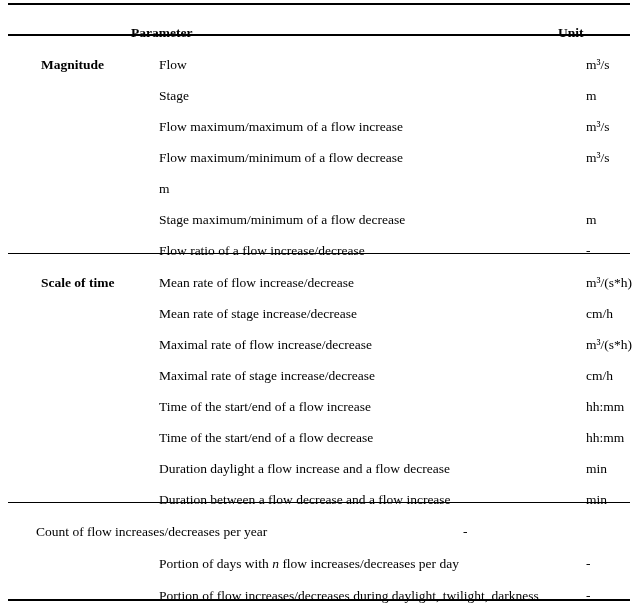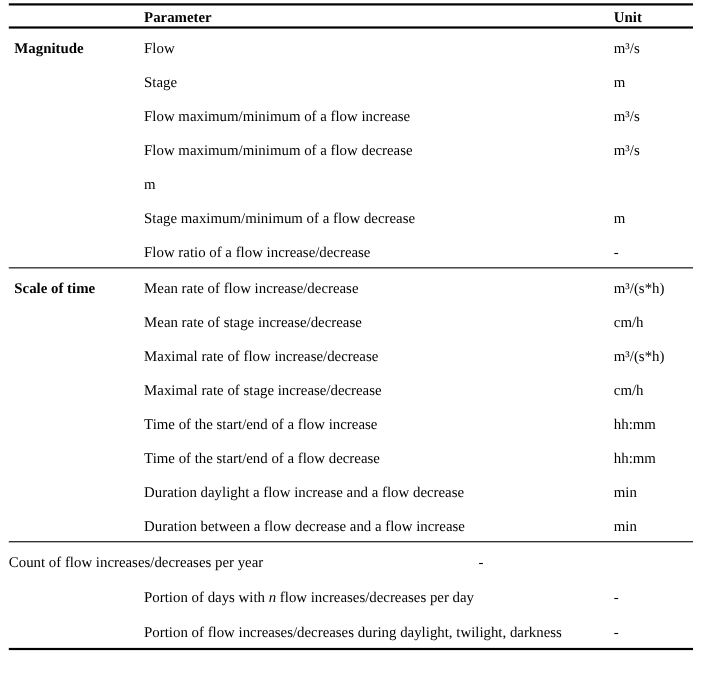--- a/index.html
+++ b/index.html
@@ -17,29 +17,30 @@
     position: absolute;
     left: 8px;
     top: 3px;
     width: 622px;
     border-top: 2px solid #000;
     border-bottom: 2px solid #000;
     background: #fff;
   }
   .header-row {
     display: flex;
-    height: 21px;
-    padding-top: 3px;
+    height: 31px;
+    padding-top: 20px;
     border-bottom: 2px solid #000;
     font-weight: bold;
   }
   .row {
     display: flex;
     height: 31px;
-    padding-top: 10px;
+    padding-top: 21px;
+    margin-left: 28px;
   }
   .section + .section {
     border-top: 1.5px solid #000;
   }
   .section:last-child .row {
     height: 32px;
   }
   .col-group {
     width: 123px;
     padding-left: 5px;
@@ -73,21 +74,21 @@
           <div class="col-param">Flow</div>
           <div class="col-unit">m³/s</div>
         </div>
         <div class="row">
           <div class="col-group"></div>
           <div class="col-param">Stage</div>
           <div class="col-unit">m</div>
         </div>
         <div class="row">
           <div class="col-group"></div>
-          <div class="col-param">Flow maximum/minimum of a flow increase</div>
+          <div class="col-param">Flow maximum/maximum of a flow increase</div>
           <div class="col-unit">m³/s</div>
         </div>
         <div class="row">
           <div class="col-group"></div>
           <div class="col-param">Flow maximum/minimum of a flow decrease</div>
           <div class="col-unit">m³/s</div>
         </div>
         <div class="row">
           <div class="col-group"></div>
           <div class="col-unit">m</div>

